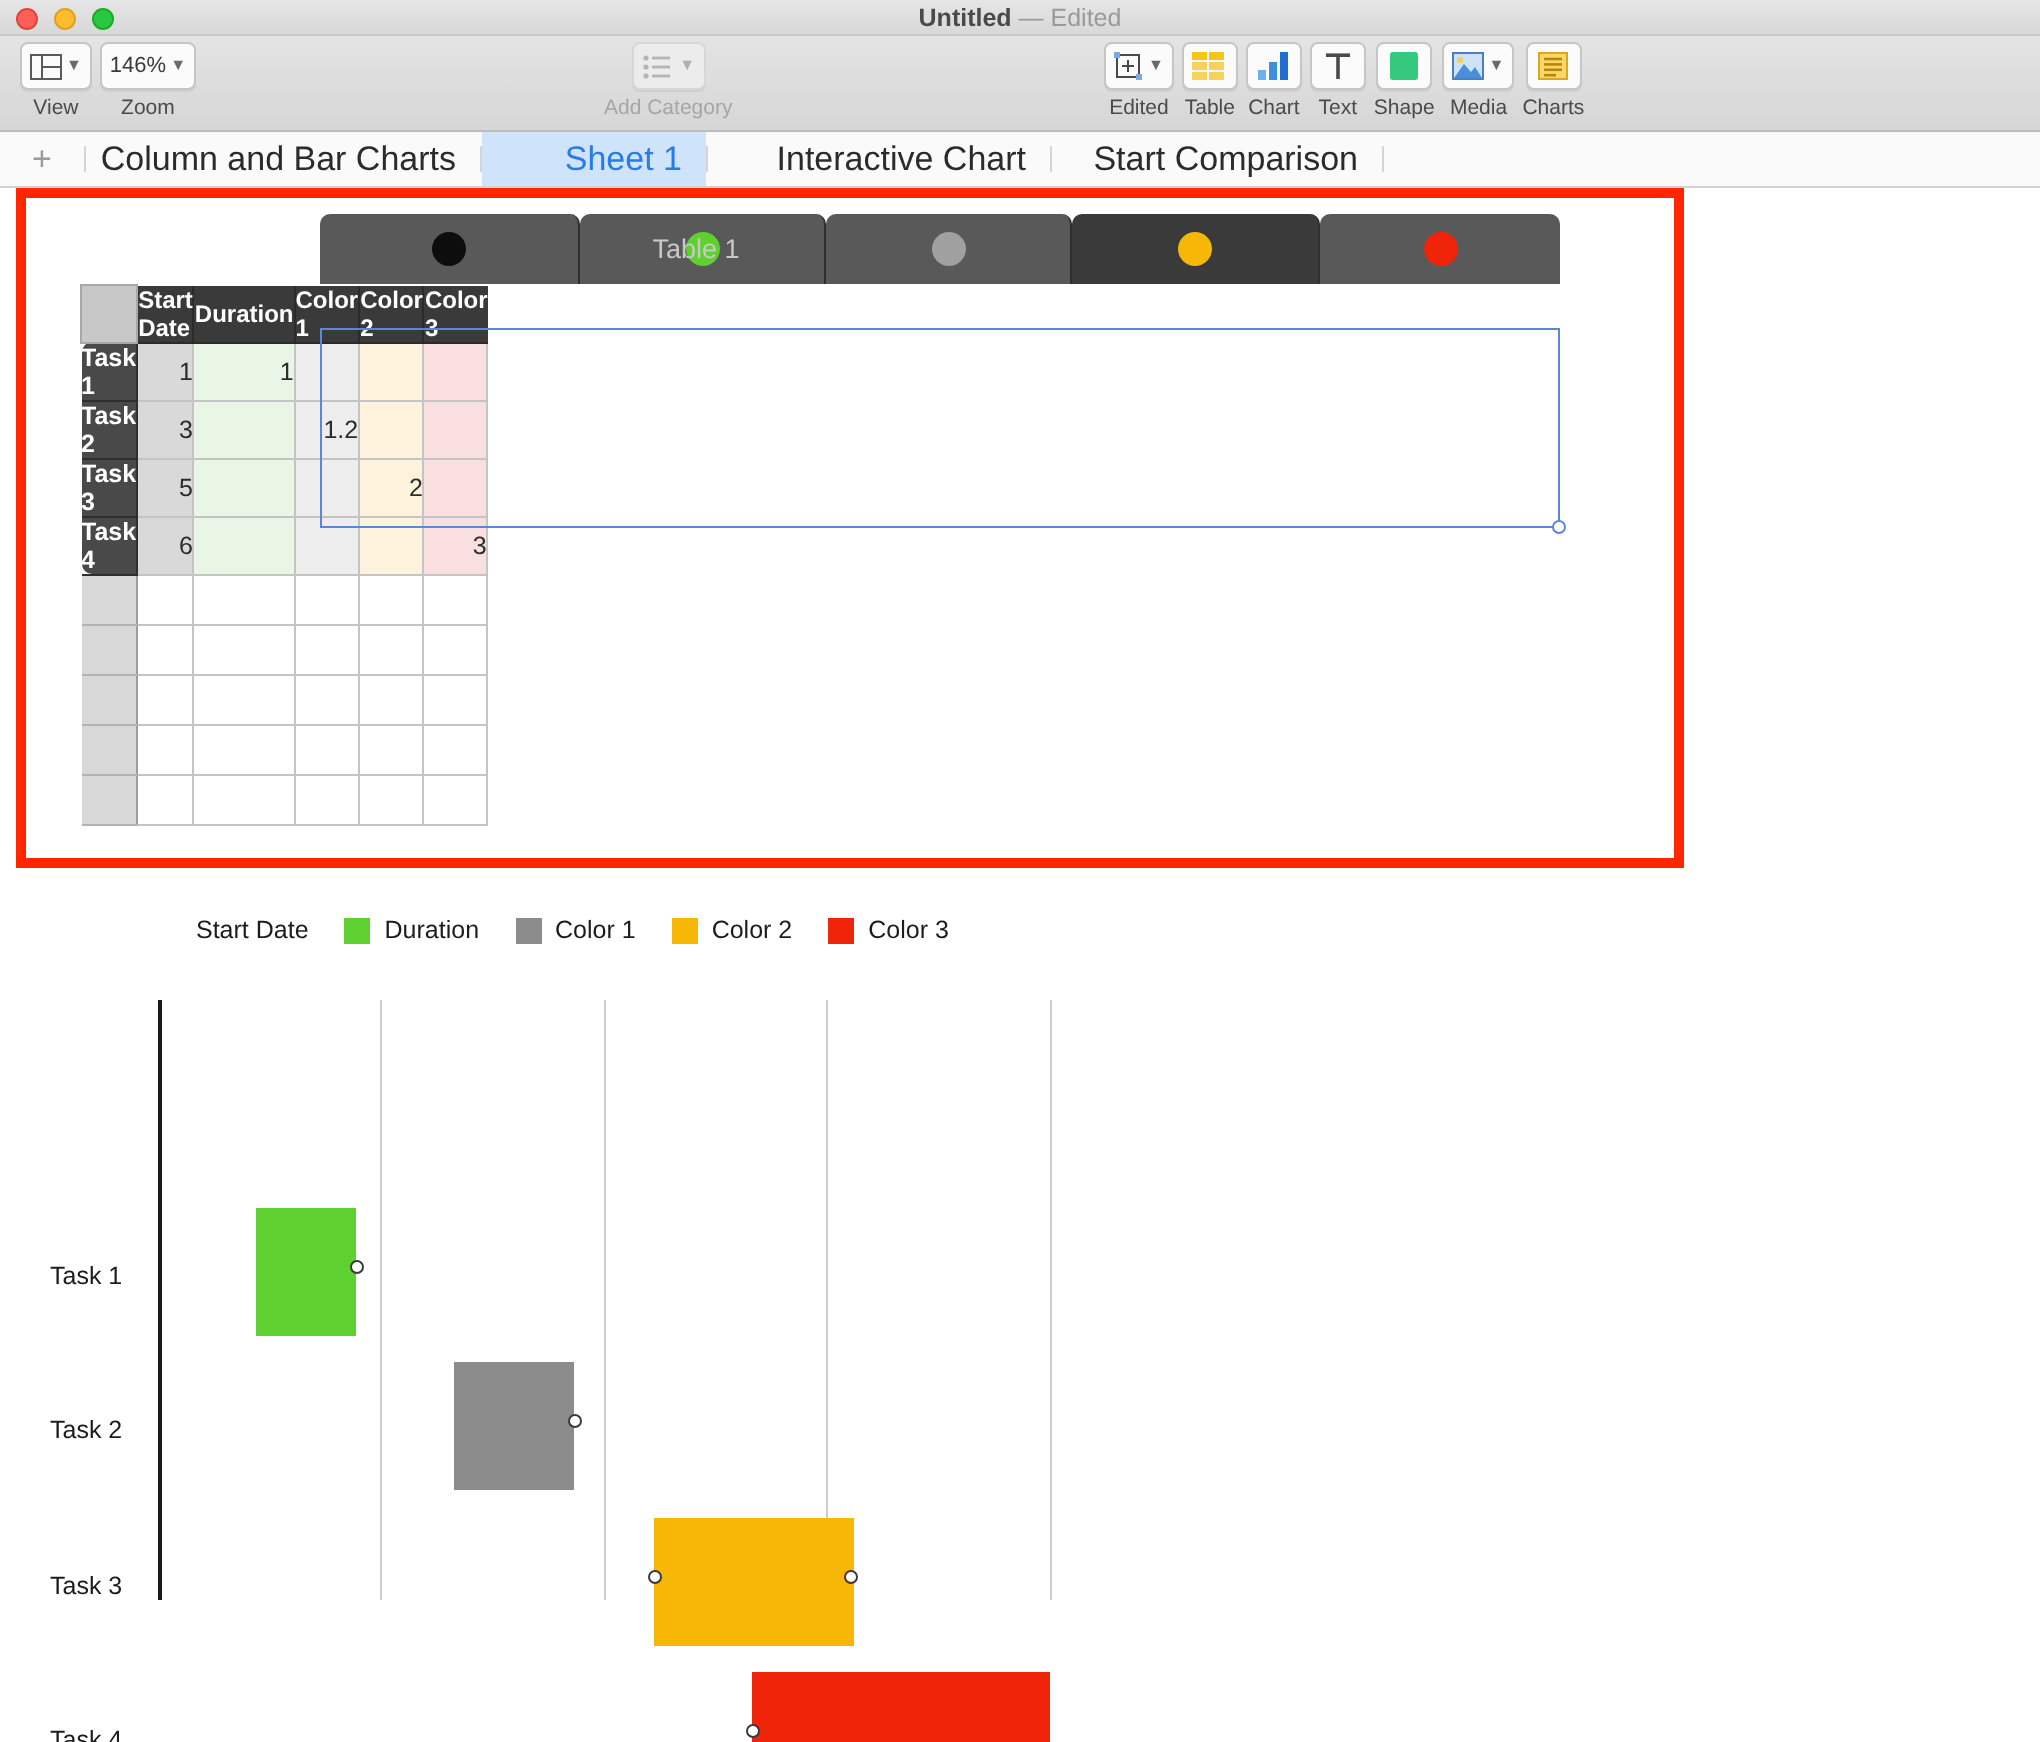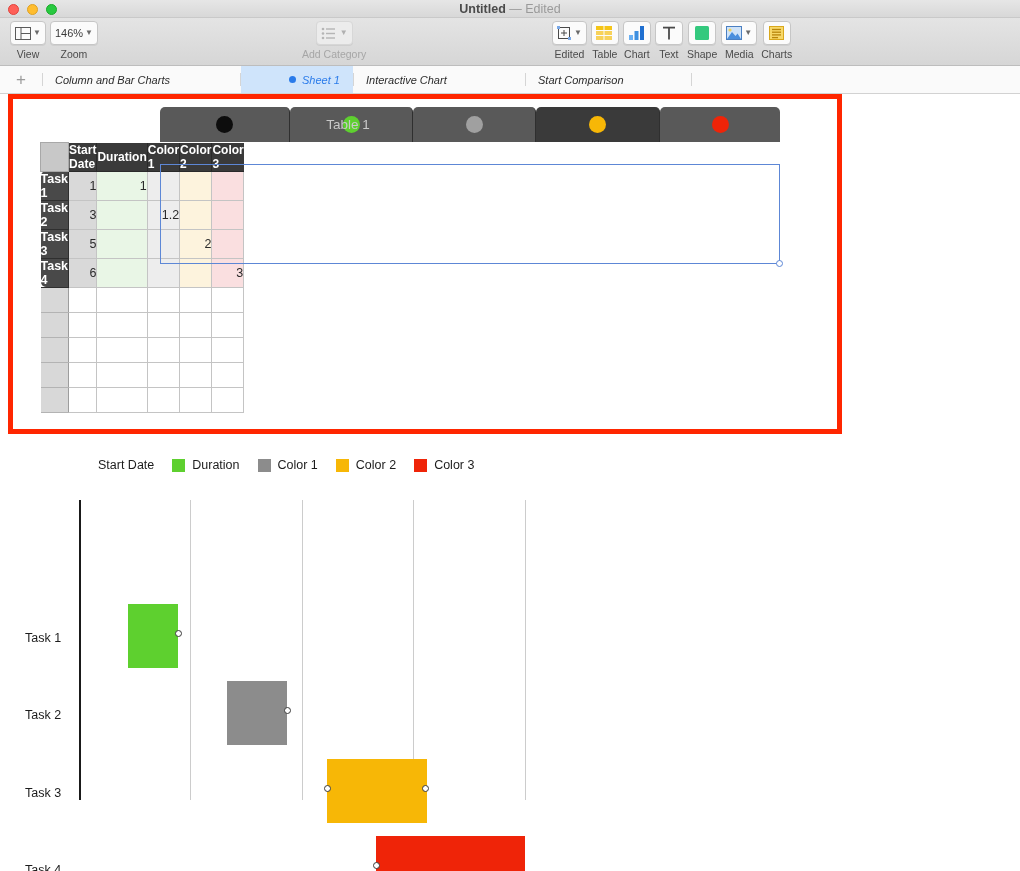--- a/index.html
+++ b/index.html
@@ -58,22 +58,22 @@
     position: absolute; left: 0; top: 66px; width: 1020px; height: 28px;
     background: #fafafa; border-bottom: 1px solid #d2d2d2;
     display: flex; align-items: stretch;
   }
   .tab-add {
     width: 42px; display: flex; align-items: center; justify-content: center;
     font-size: 17px; color: #9b9b9b; font-weight: 300;
   }
   .tab-sep { width: 1px; background: #d5d5d5; margin: 7px 0; }
   .tab {
-    display: flex; align-items: center; justify-content: flex-start; gap: 6px;
-    font-size: 11px; color: #2b2b2b; padding: 0 12px; white-space: nowrap; font-style: italic;
+    display: flex; align-items: center; justify-content: flex-end; gap: 6px;
+    font-size: 17px; color: #2b2b2b; padding: 0 12px; white-space: nowrap;
   }
   .tab.active { background: #cfe4fb; color: #2a7bea; }
   .tab .dot { width: 7px; height: 7px; border-radius: 50%; background: #2a7bea; display: block; }
   .tab-t0 { width: 197px; }
   .tab-t1 { width: 112px; padding-left: 48px; }
   .tab-t2 { width: 195px; }
   .tab-t3 { width: 171px; }
   .tab-t4 { width: 165px; }
   .tab-t5 { width: 175px; }
 

